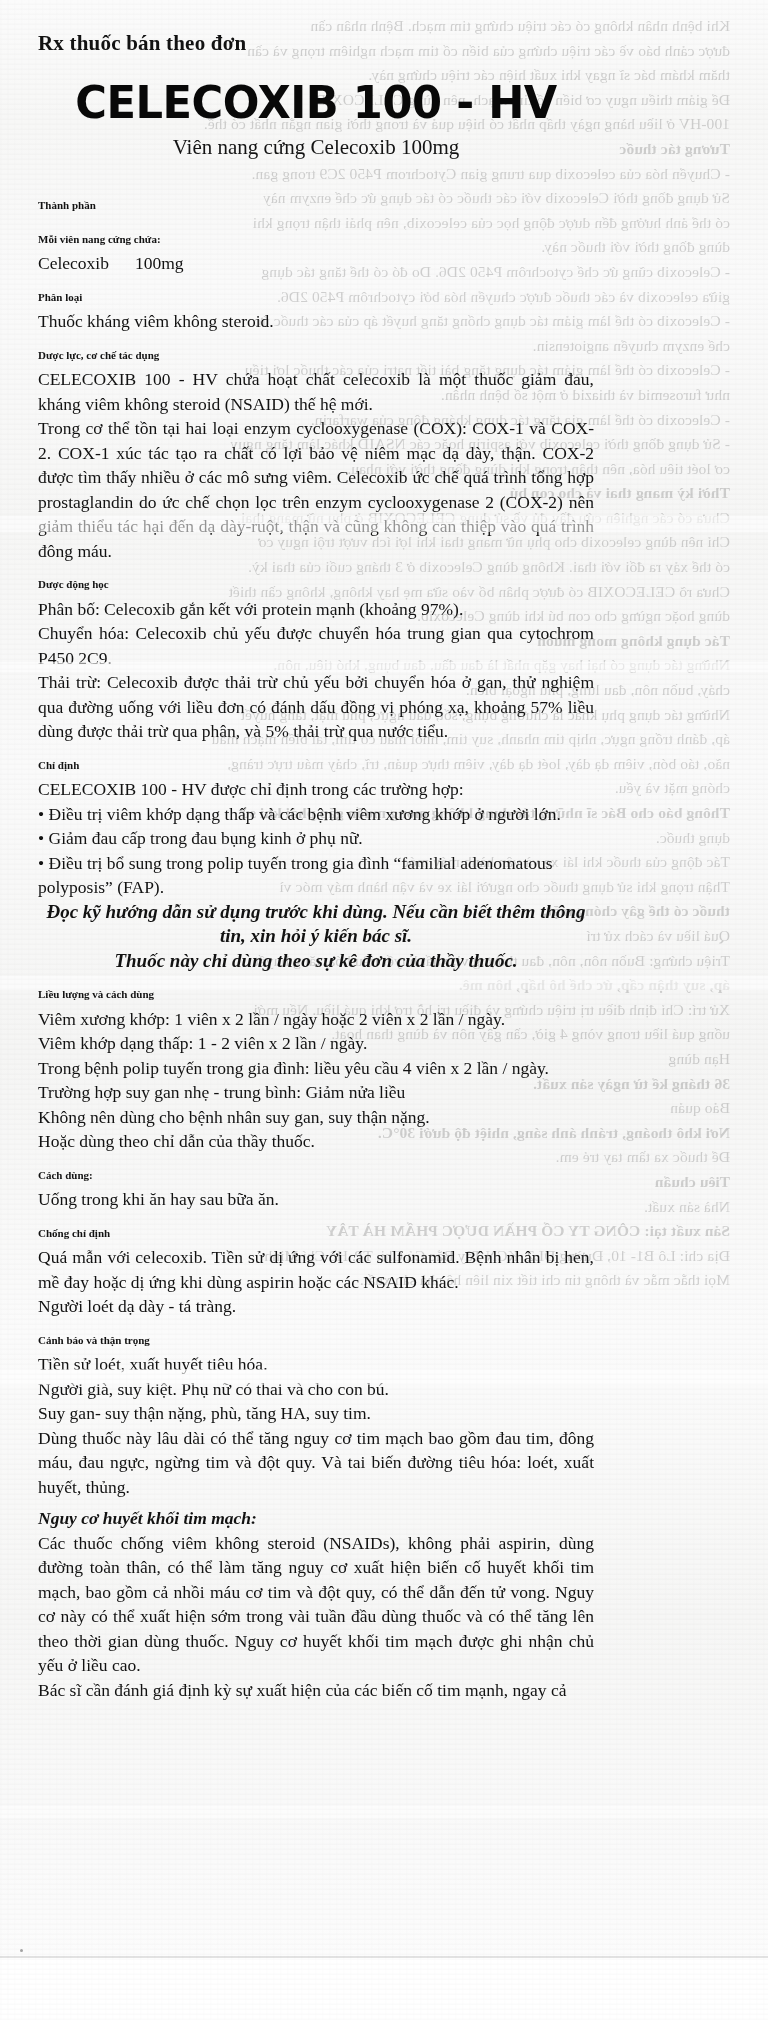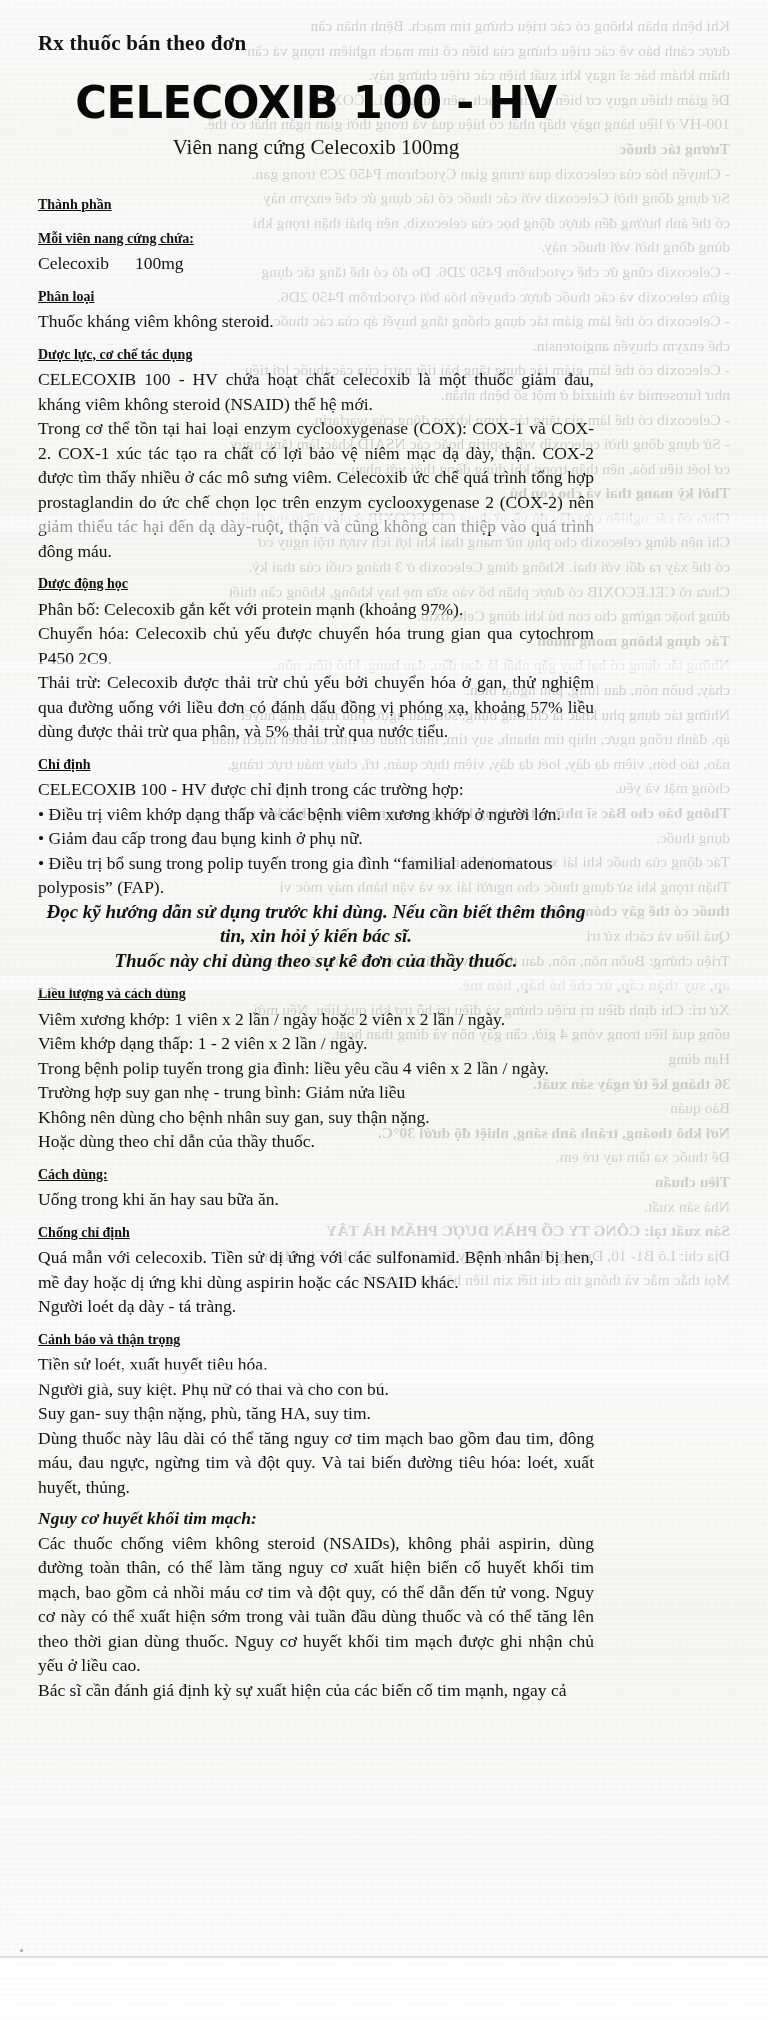--- a/index.html
+++ b/index.html
@@ -73,23 +73,22 @@
   }
   .subbrand{
     text-align:center;
     font-size:21px;line-height:26px;
     margin:6px 0 0 0;
     color:#141414;
   }
 
   .sec{
     font-weight:bold;
-    font-size:14px;line-height:24.5px;
+    font-size:11px;line-height:24.5px;
     margin:9px 0 0 0;
-    text-decoration:underline;
   }
   .secit{
     font-weight:bold;font-style:italic;
     font-size:17.5px;line-height:24.5px;
     margin:7px 0 0 0;
   }
   .body{
     font-size:17.5px;line-height:24.5px;
     margin:0;
     text-align:justify;

